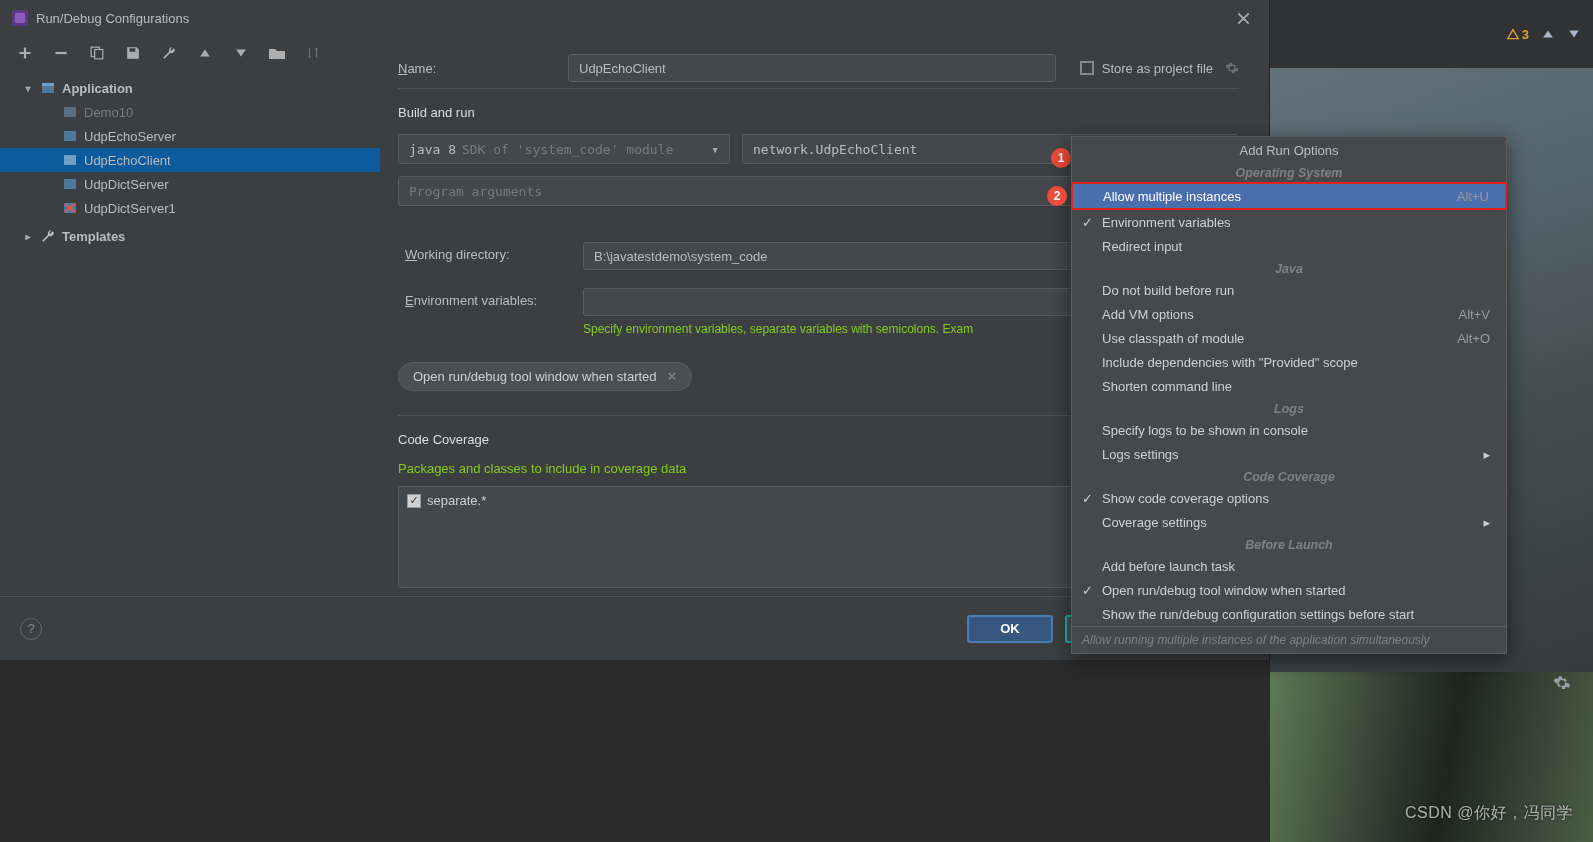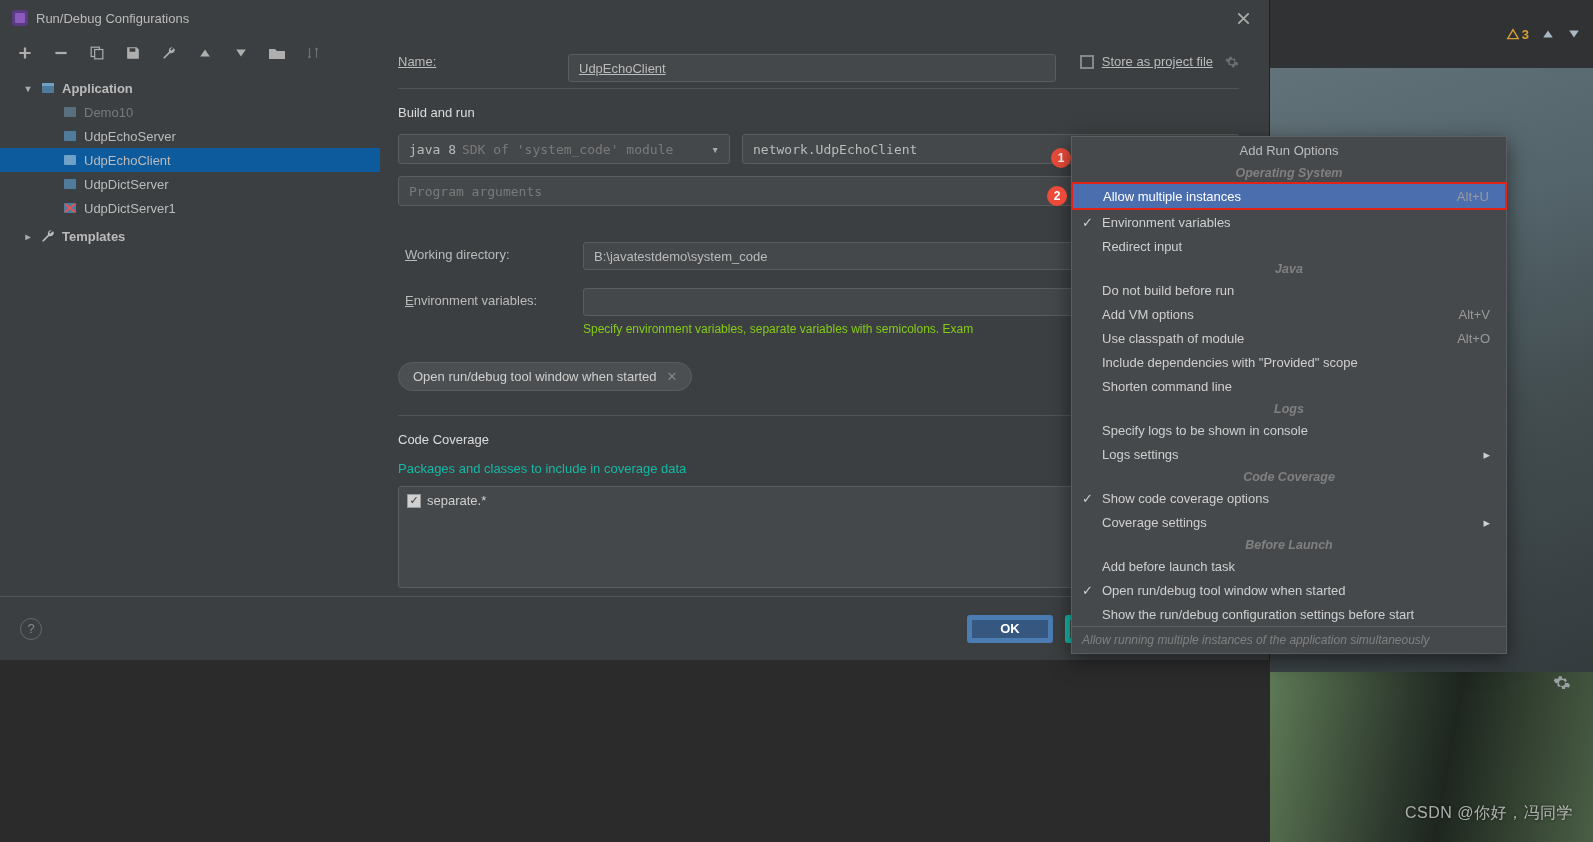--- a/index.html
+++ b/index.html
@@ -37,21 +37,21 @@
   .tree-row.group { font-weight:bold; color:#d6d6d6; }
   .tree-row.child { padding-left:62px; }
   .tree-row.sel { background:#0d5a9c; color:#ffffff; }
   .tree-row.dim .lbl { color:#7a7a7a; }
   .tree-row .lbl { white-space:nowrap; text-overflow:ellipsis; overflow:hidden; }
   .tree-row.templates { padding-left:22px; margin-top:4px; font-weight:bold; color:#bbbbbb; }
   .tree-row.templates .node-ico { color:#bbbbbb; }
 
   
   .form { flex:1; padding:18px 30px 0 18px; position:relative; overflow:hidden; }
-  .row { display:flex; align-items:flex-start; margin-bottom:4px;text-decoration:underline; }
+  .row { display:flex; align-items:center; margin-bottom:4px; }
   .lbl { width:170px; color:#bbbbbb; }
   .lbl .mn { text-decoration:underline; }
   .txt { flex:1; height:28px; background:#45484a; border:1px solid #5a5d5f; color:#bbbbbb; padding:0 10px; border-radius:3px; display:flex; align-items:center; }
   .store { display:flex; align-items:center; gap:8px; margin-left:24px; color:#bbbbbb;}
   .checkbox { width:14px; height:14px; border:2px solid #888; background:#3c3f41; }
   .hr { height:1px; background:#515355; margin: 6px 0 16px; }
 
   .section-title { color:#dcdcdc; font-size:13px; margin-bottom:14px; }
   .build-row { display:flex; align-items:center; gap:12px; margin-bottom:12px; }
   .combo { height:30px; background:#45484a; border:1px solid #5a5d5f; border-radius:3px; display:flex; align-items:center; padding:0 10px; font-family:Consolas,monospace; color:#bbbbbb;}
@@ -78,21 +78,21 @@
   .pkg-box { margin-top:10px; height:102px; background:#45484a; border:1px solid #5a5d5f; border-radius:3px; padding:6px 8px; position:relative;}
   .pkg-box .cb { display:flex; align-items:center; gap:6px; color:#cfcfcf; }
   .pkg-box .cb .chk { width:14px; height:14px; background:#d0d0d0; border:1px solid #999; display:flex; align-items:center; justify-content:center; font-size:11px; color:#333; }
   .pkg-tools { margin-top:4px; height:26px; display:flex; align-items:center; gap:20px; padding-left:8px; color:#bbbbbb; }
   .pkg-tools svg { width:16px; height:16px; }
 
   
   .footer { height:64px; border-top:1px solid #515355; display:flex; align-items:center; padding:0 20px; }
   .help-btn { width:22px; height:22px; border:1px solid #666; border-radius:50%; color:#888; display:flex; align-items:center; justify-content:center; font-size:13px;}
   .spacer { flex:1; }
-  .btn { height:28px; min-width:86px; border:5px solid #14b8a6; background:#4c4f51; color:#cfcfcf; border-radius:3px; display:flex; align-items:center; justify-content:center; margin-left:12px; font-weight:bold;}
+  .btn { height:28px; min-width:86px; border:2px solid #14b8a6; background:#4c4f51; color:#cfcfcf; border-radius:3px; display:flex; align-items:center; justify-content:center; margin-left:12px; font-weight:bold;}
   .btn.primary { background:#365880; border-color:#4b7db3; color:#ffffff; }
 
   
   .popup { position:absolute; left:1071px; top:136px; width:436px; background:#46494b; border:1px solid #5b5e60; box-shadow:0 6px 20px rgba(0,0,0,.5); }
   .popup .phead { text-align:center; color:#bcbcbc; padding:6px 0 4px; font-size:13px; }
   .popup .sec { text-align:center; color:#808080; font-size:12.5px; font-style:italic; padding:4px 16px 2px; font-weight:bold;}
   .popup .item { height:24px; display:flex; align-items:center; padding:0 16px; color:#cfcfcf; position:relative;}
   .popup .item .itext { flex:1; white-space:nowrap; }
   .popup .item .kb { color:#9a9a9a; }
   .popup .item .chk { position:absolute; left:10px; width:12px; color:#cfcfcf;}
@@ -333,21 +333,21 @@
           </div>
         </div>
 
         <div class="chip">
           <span>Open run/debug tool window when started</span>
           <span class="close">✕</span>
         </div>
 
         <div class="hr" style="margin-top:16px"></div>
         <div class="section-title">Code Coverage</div>
-        <div style="margin:10px 0 6px; color:#14b8a6;">Packages and classes to include in coverage data</div>
+        <div style="margin:10px 0 6px; color:#84cc16;">Packages and classes to include in coverage data</div>
         <div class="pkg-box">
           <label class="cb">
             <span class="chk">✓</span>
             <span>separate.*</span>
           </label>
         </div>
         <div class="pkg-tools">
           <span>
               <svg viewBox="0 0 16 16">
                 <circle cx="6" cy="8" r="5" fill="none" stroke="#5eaee0"></circle>

